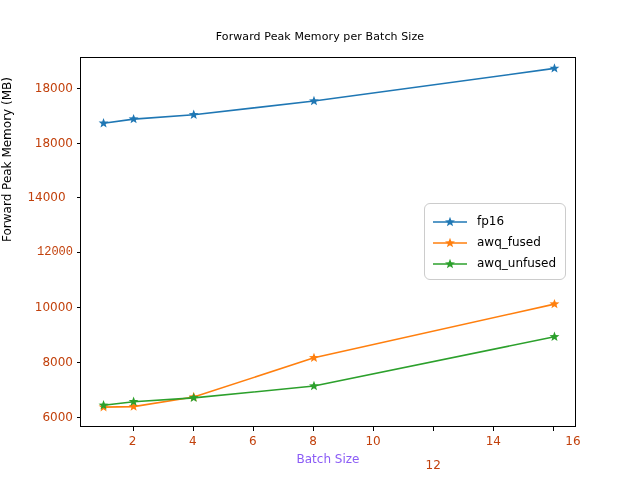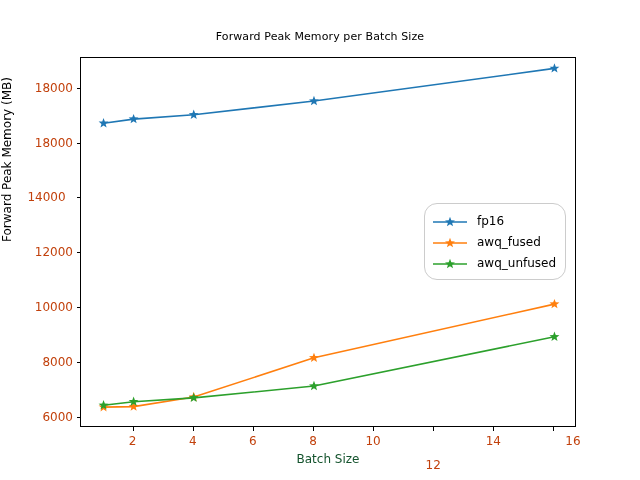--- a/index.html
+++ b/index.html
@@ -72,41 +72,41 @@
     height: 3.5px;
     top: 427px;
   }
   #xlabel {
     position: absolute;
     left: 80px;
     top: 452px;
     width: 496px;
     text-align: center;
     font-size: 12px;
-    color: #14532d;
+    color: #8b5cf6;
   }
   #ylabel {
     position: absolute;
     left: 0px;
     top: 242px;
     width: 14px;
     font-size: 12px;
     color: #000000;
     transform-origin: left top;
     transform: rotate(-90deg);
     white-space: nowrap;
     text-align: left;
   }
   #legend {
     position: absolute;
     left: 424px;
     top: 203px;
     background: #ffffff;
     border: 1px solid #cccccc;
-    border-radius: 13px;
+    border-radius: 6px;
     padding: 6px 9px 6px 7px;
     box-sizing: border-box;
   }
   .legend-row {
     display: flex;
     align-items: center;
     height: 21px;
   }
   .legend-sample {
     width: 36px;
@@ -127,21 +127,21 @@
 
   <div id="plot-title">Forward Peak Memory per Batch Size</div>
 
   <div id="ylabel">Forward Peak Memory (MB)</div>
   <div id="xlabel">Batch Size</div>
 
   <div id="ytick-labels">
       <div class="tick-label ytick-label" style="left: 20px; width: 53px; top: 416.585px;">6000</div>
       <div class="tick-label ytick-label" style="left: 20px; width: 53px; top: 361.77px;">8000</div>
       <div class="tick-label ytick-label" style="left: 20px; width: 53px; top: 306.956px;">10000</div>
-      <div class="tick-label ytick-label" style="left: 20px; width: 53px; top: 252.141px;">12000</div>
+      <div class="tick-label ytick-label" style="left: 20px; width: 53px; top: 252.141px; font-family: Liberation Mono, monospace;">12000</div>
       <div class="tick-label ytick-label" style="left: 20px; width: 53px; top: 197.326px; text-align: center;">14000</div>
       <div class="tick-label ytick-label" style="left: 20px; width: 53px; top: 142.511px;">18000</div>
       <div class="tick-label ytick-label" style="left: 20px; width: 53px; top: 87.6963px;">18000</div>
     </div>
   <div id="xtick-labels">
       <div class="tick-label xtick-label" style="left: 132.606px; top: 434px;">2</div>
       <div class="tick-label xtick-label" style="left: 192.727px; top: 434px;">4</div>
       <div class="tick-label xtick-label" style="left: 252.848px; top: 434px;">6</div>
       <div class="tick-label xtick-label" style="left: 312.97px; top: 434px;">8</div>
       <div class="tick-label xtick-label" style="left: 373.091px; top: 434px;">10</div>

